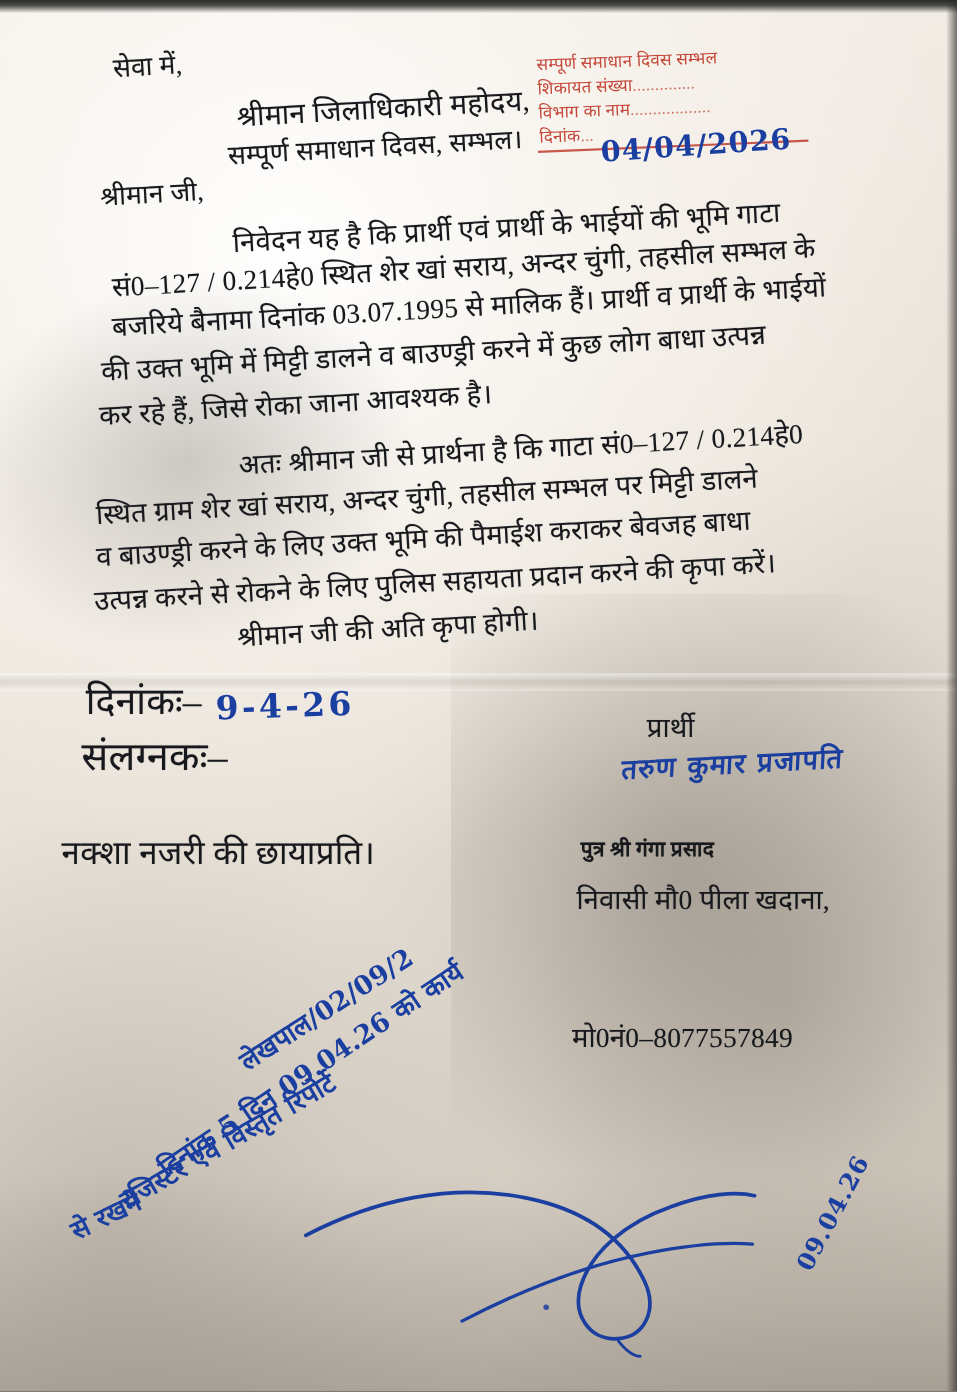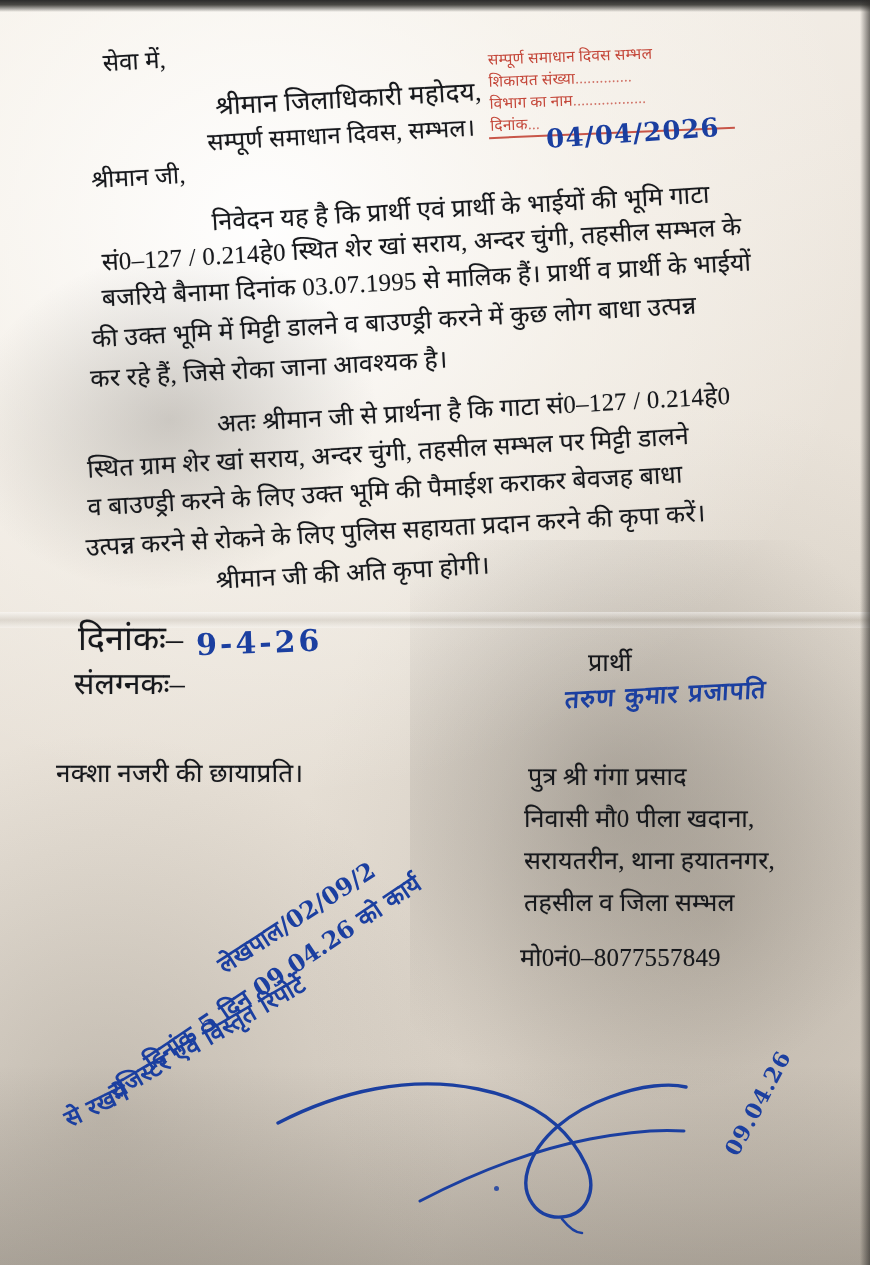--- a/index.html
+++ b/index.html
@@ -214,31 +214,29 @@
     <div class="doc-text body-line" style="left:216px; top:396px;">अतः श्रीमान जी से प्रार्थना है कि गाटा सं0–127 / 0.214हे0</div>
     <div class="doc-text body-line" style="left:84px; top:434px;">स्थित ग्राम शेर खां सराय, अन्दर चुंगी, तहसील सम्भल पर मिट्टी डालने</div>
     <div class="doc-text body-line" style="left:82px; top:472px;">व बाउण्ड्री करने के लिए उक्त भूमि की पैमाईश कराकर बेवजह बाधा</div>
     <div class="doc-text body-line" style="left:78px; top:512px;">उत्पन्न करने से रोकने के लिए पुलिस सहायता प्रदान करने की कृपा करें।</div>
     <div class="doc-text body-line" style="left:206px; top:552px;">श्रीमान जी की अति कृपा होगी।</div>
   </div>
 
   <div class="doc-text" style="left:78px; top:616px; font-size:34px;">दिनांकः–</div>
   <div class="hand hand-date-field">9-4-26</div>
 
-  <div class="doc-text" style="left:74px; top:664px; font-size:30px;">संलग्नकः–</div>
-  <div class="doc-text" style="left:56px; top:756px; font-size:26px;">नक्शा नजरी की छायाप्रति।</div>
+  <div class="doc-text" style="left:74px; top:664px; font-size:36px;">संलग्नकः–</div>
+  <div class="doc-text" style="left:56px; top:756px; font-size:30px;">नक्शा नजरी की छायाप्रति।</div>
 
   <div class="doc-text" style="left:588px; top:646px; font-size:25px;">प्रार्थी</div>
   <div class="hand hand-signature">तरुण कुमार प्रजापति</div>
 
-  <div class="doc-text" style="left:528px; top:760px; font-size:25px;">पुत्र श्री गंगा प्रसाद</div>
+  <div class="doc-text" style="left:528px; top:760px; font-size:19px;font-weight:bold;">पुत्र श्री गंगा प्रसाद</div>
   <div class="doc-text" style="left:524px; top:802px; font-size:25px;text-align:right;">निवासी मौ0 पीला खदाना,</div>
-  <div class="doc-text" style="left:524px; top:844px; font-size:25px;">सरायतरीन, थाना हयातनगर,</div>
-  <div class="doc-text" style="left:524px; top:886px; font-size:25px;">तहसील व जिला सम्भल</div>
-  <div class="doc-text" style="left:520px; top:928px; font-size:25px;margin-top:13px;">मो0नं0–8077557849</div>
+  <div class="doc-text" style="left:520px; top:928px; font-size:25px;">मो0नं0–8077557849</div>
 
   <div class="stamp">
     <div class="s-line">सम्पूर्ण समाधान दिवस सम्भल</div>
     <div class="s-line">
       <span>शिकायत संख्या</span><span class="s-dots">..............</span>
     </div>
     <div class="s-line">
       <span>विभाग का नाम</span><span class="s-dots">..................</span>
     </div>
     <div class="s-line">

